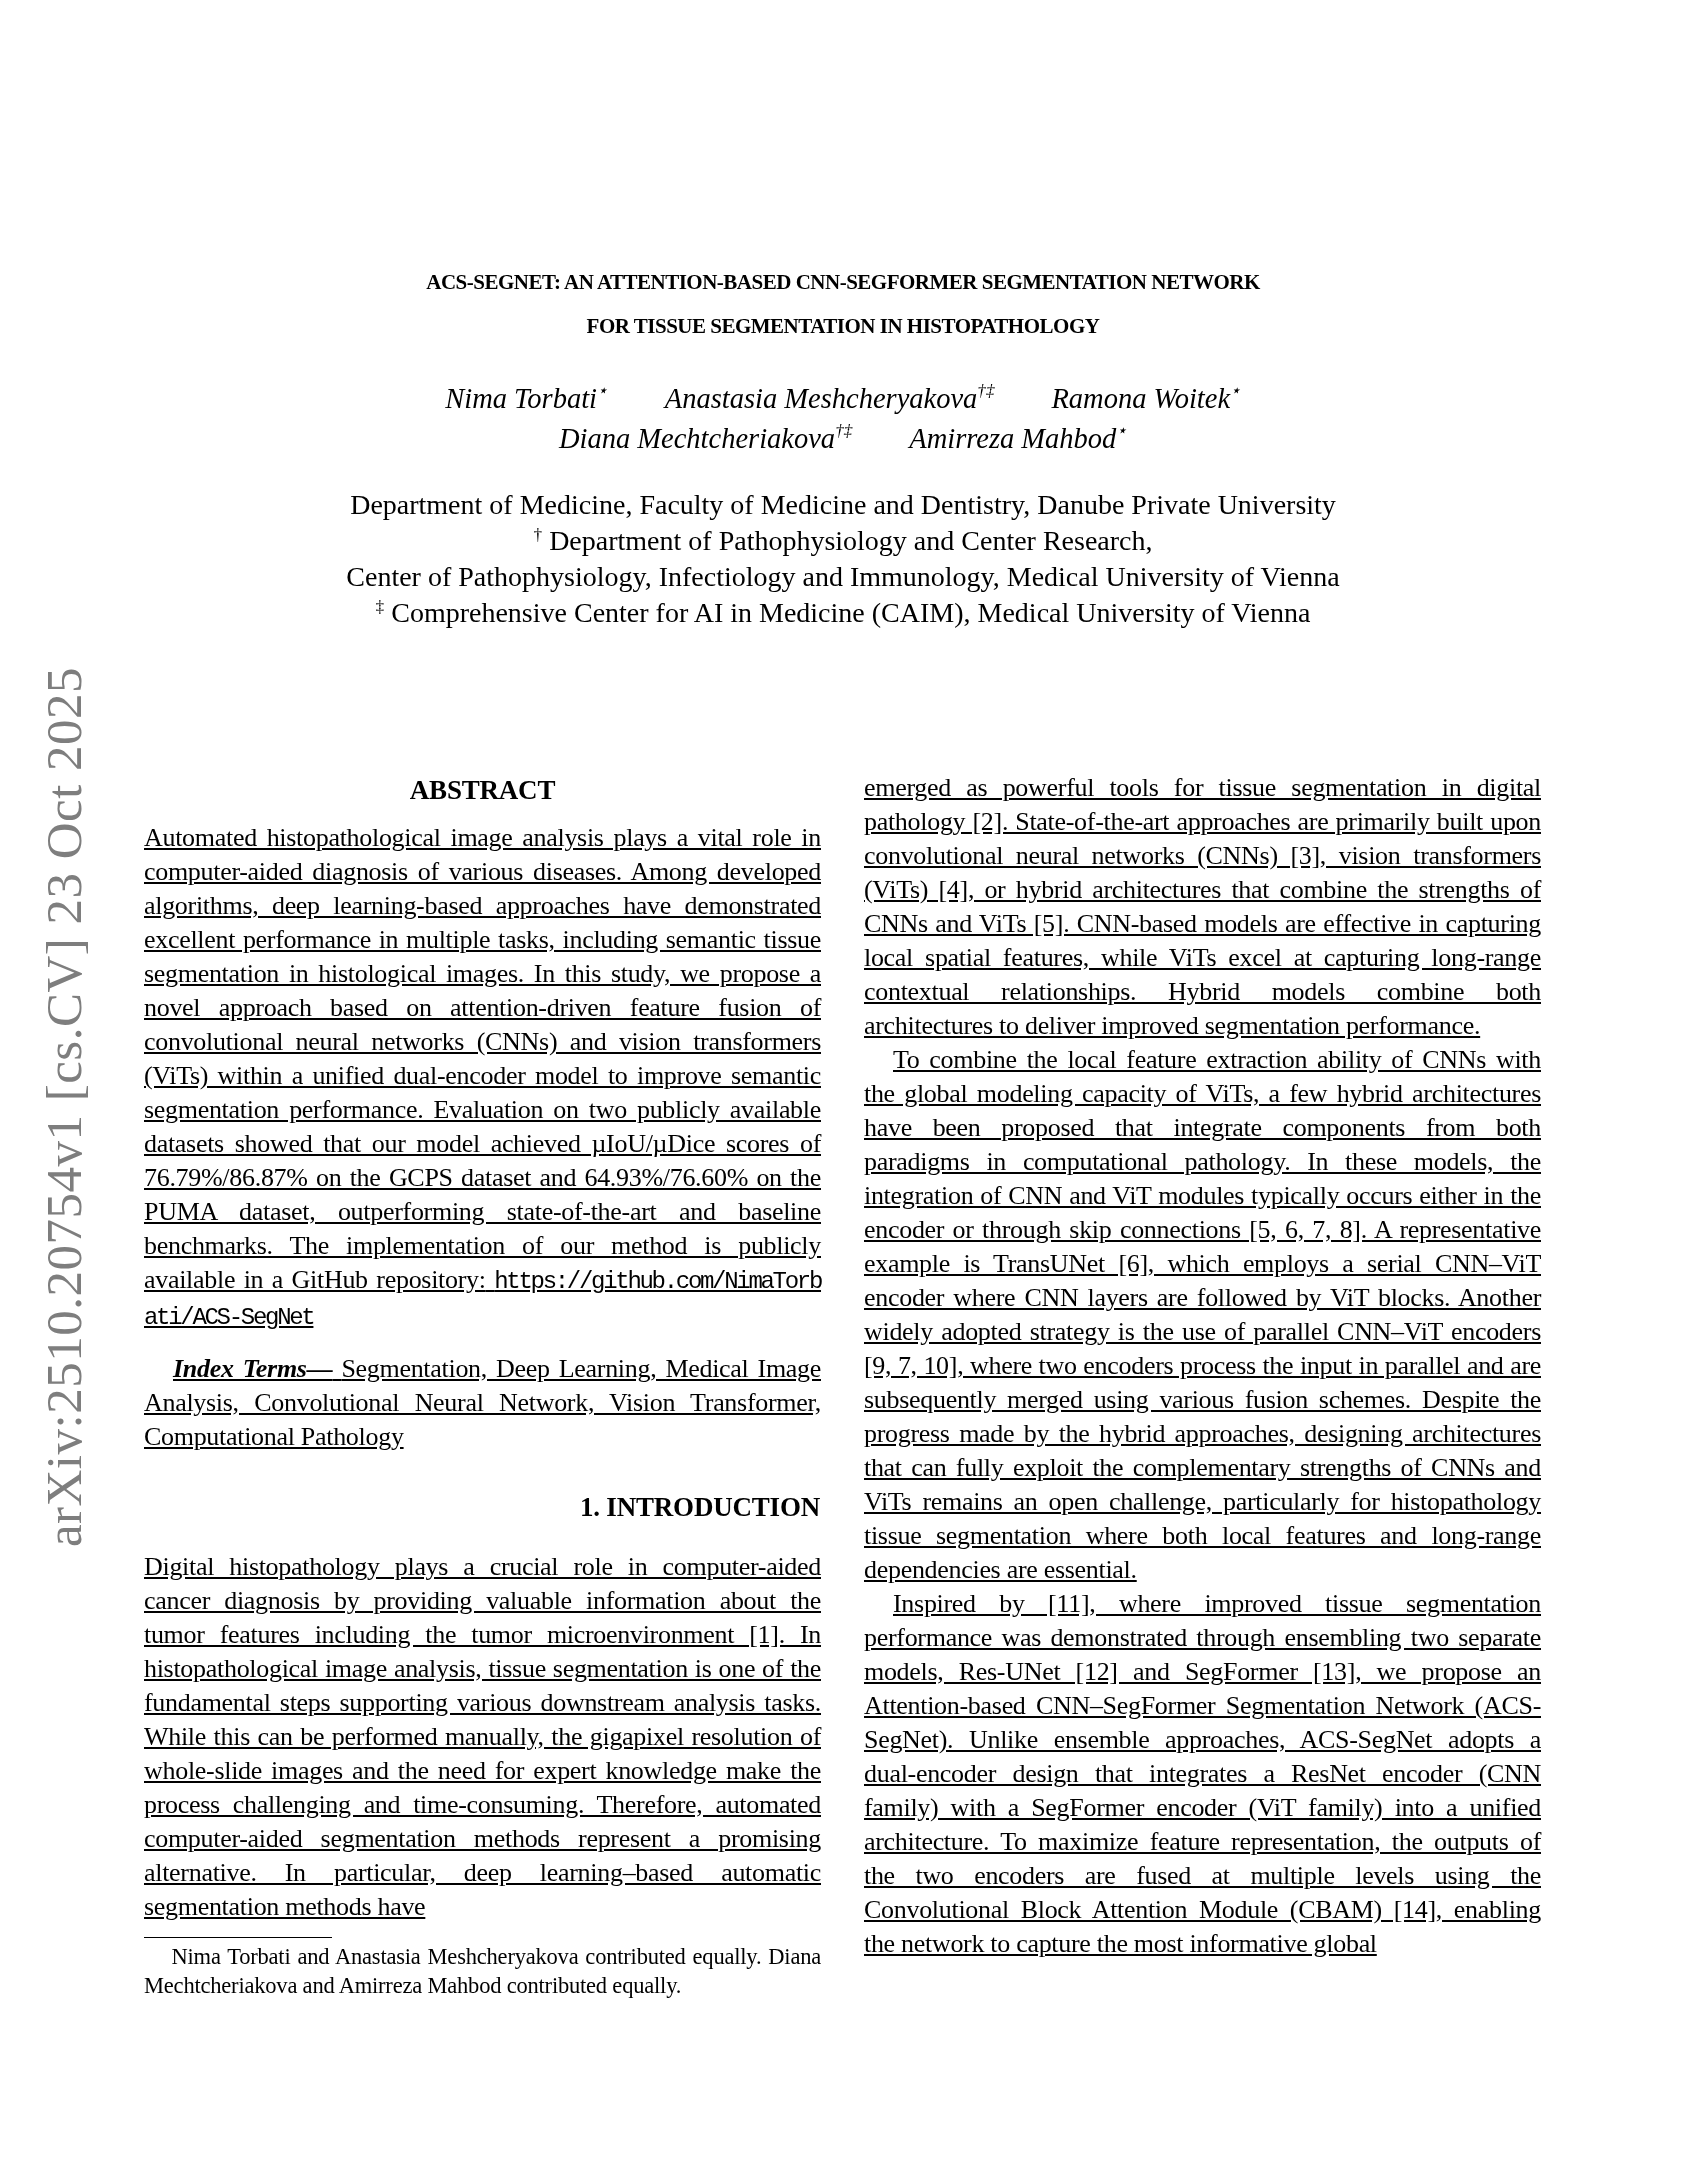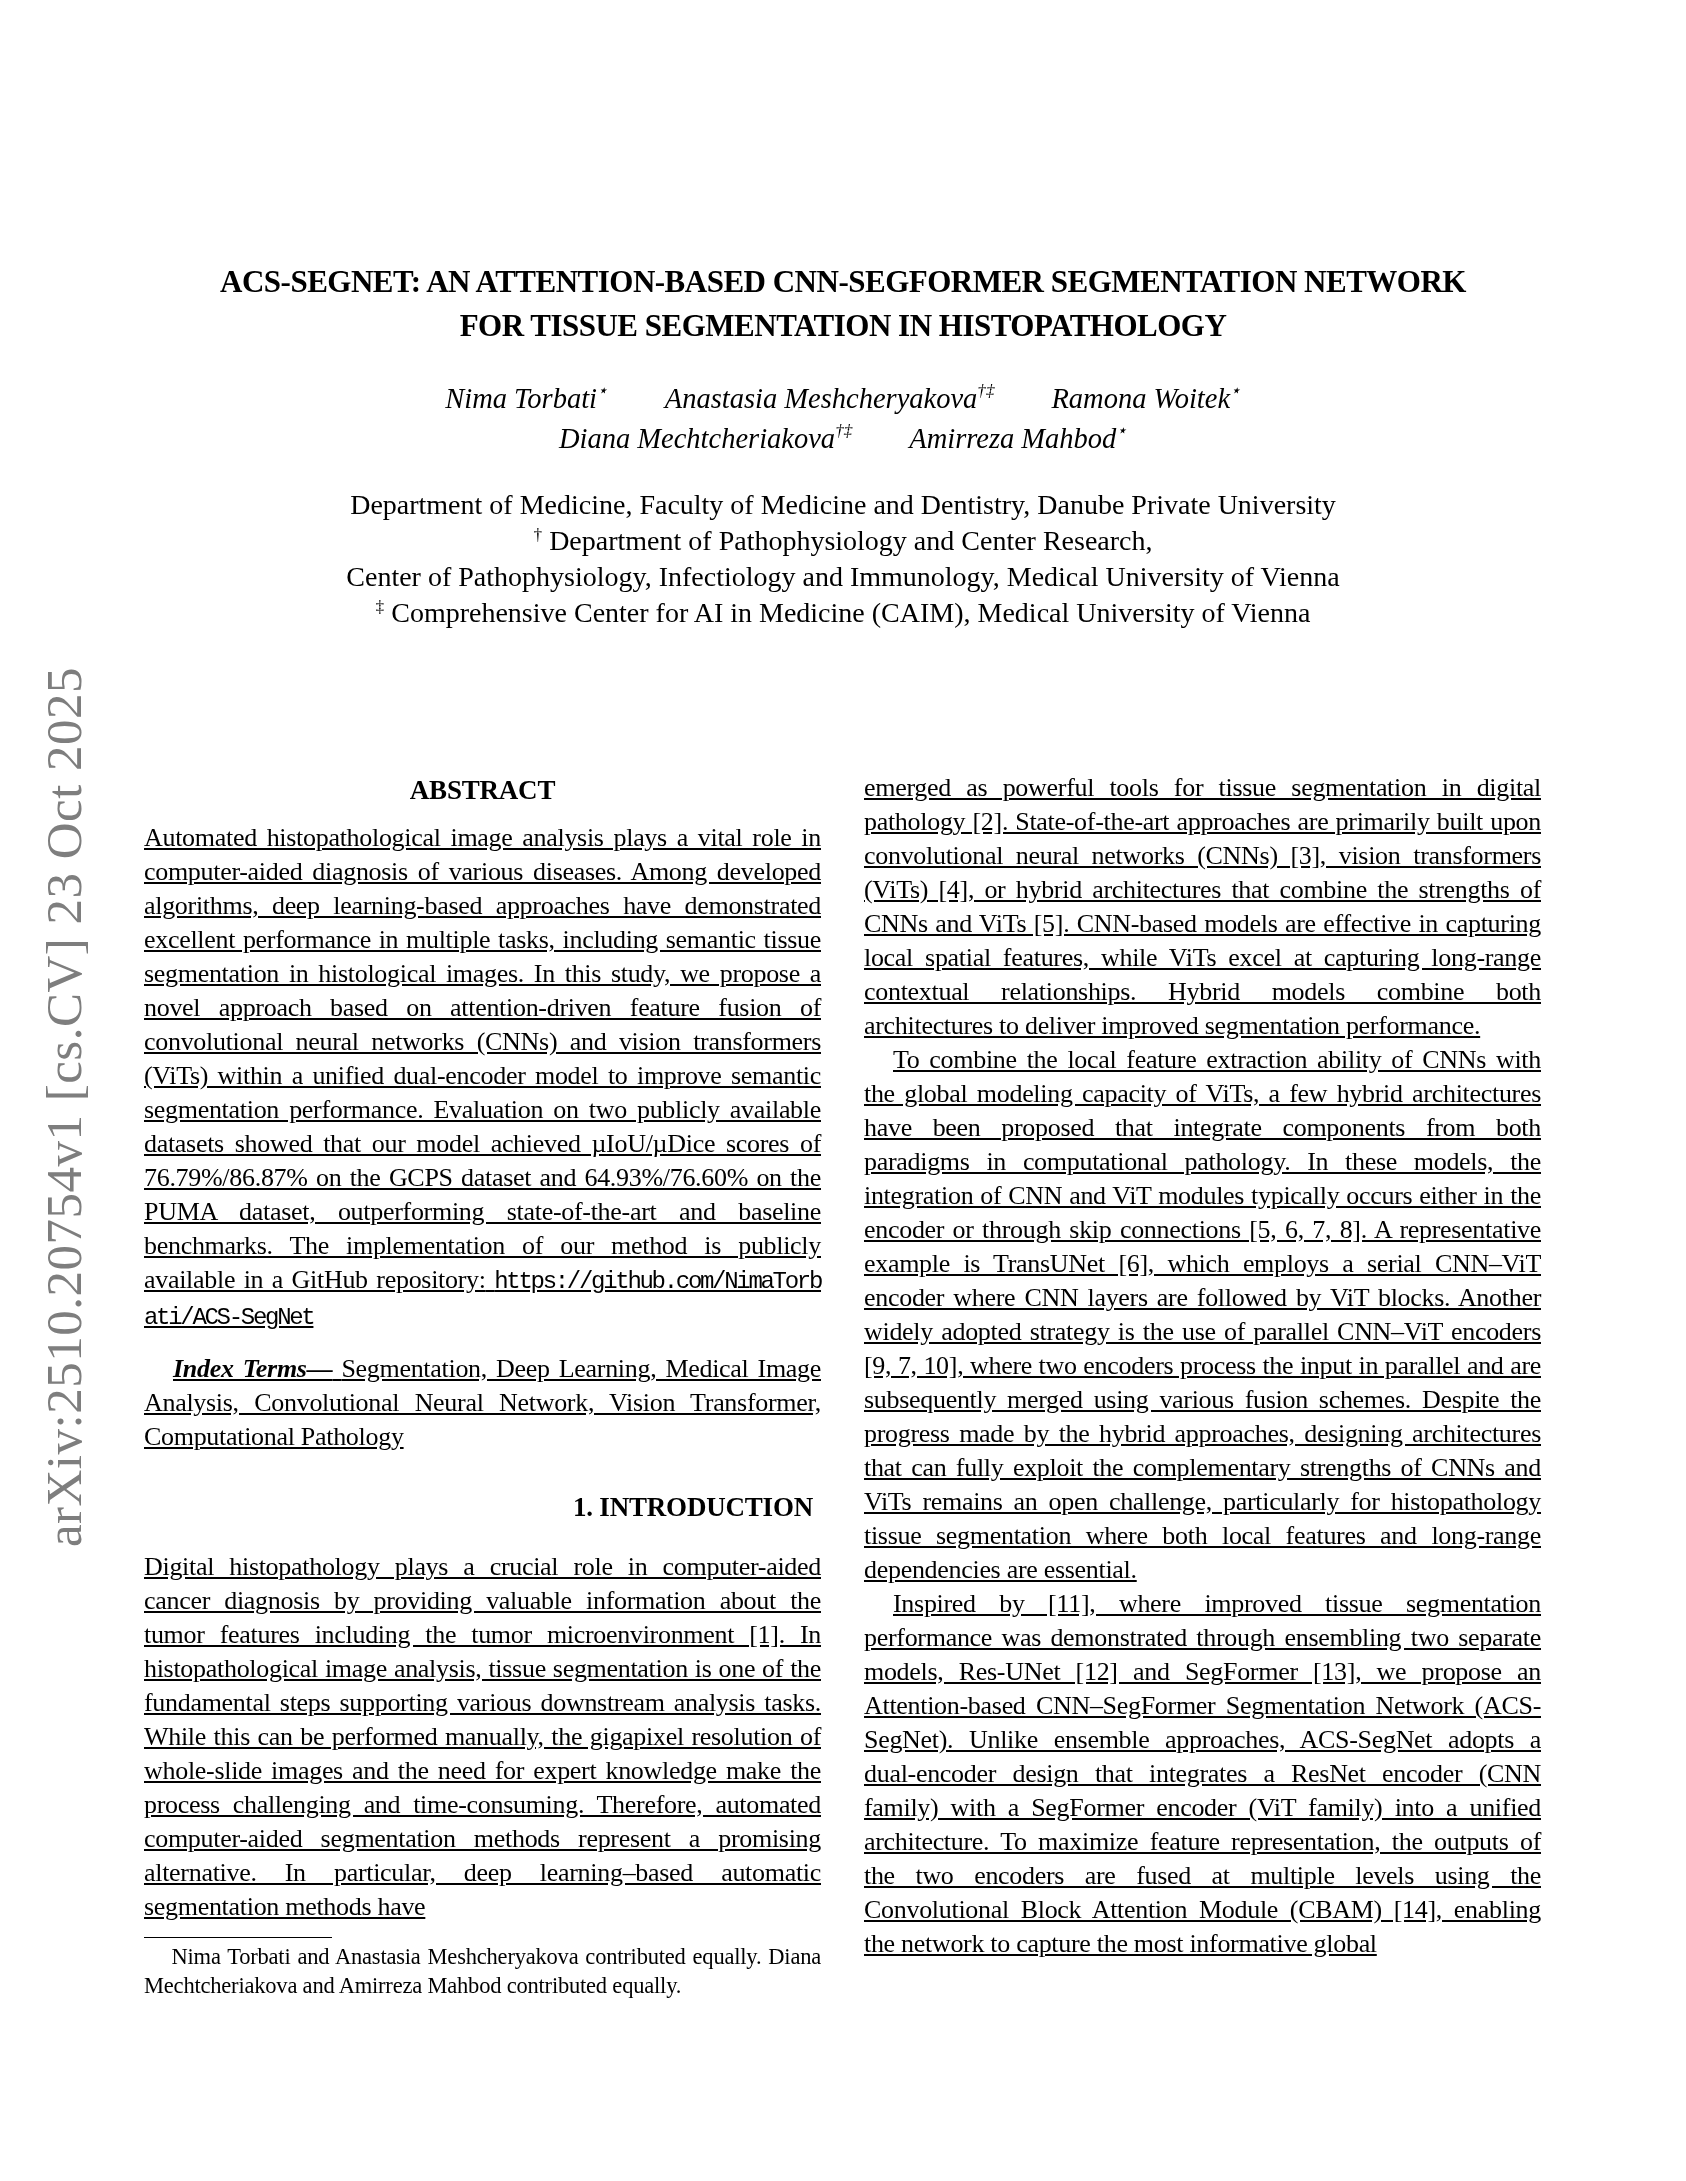--- a/index.html
+++ b/index.html
@@ -29,21 +29,21 @@
   
   .paper-header {
     position: absolute;
     left: 149px;
     top: 260px;
     width: 1388px;
     text-align: center;
   }
   .title {
     margin: 0;
-    font-size: 31px;
+    font-size: 21px;
     font-weight: bold;
     line-height: 44px;
     letter-spacing: -0.5px;
   }
   .title-line { display: block; }
 
   .authors {
     margin-top: 31px;
     font-style: italic;
     font-size: 28.5px;
@@ -76,21 +76,21 @@
   
   .col {
     position: absolute;
     top: 771px;
     width: 677px;
   }
   .col-left  { left: 144px; }
   .col-right { left: 864px; }
 
   .sec-heading {
-    margin: 8px;
+    margin: 1px;
     font-size: 27px;
     font-weight: bold;
     text-align: center;
     line-height: 33px;
     letter-spacing: -0.2px;
   }
   .abstract-heading { margin-top: 2.8px; margin-bottom: 14.7px; }
   .intro-heading    { margin-top: 37px; margin-bottom: 26px; text-align: right; }
 
   .body-text {

